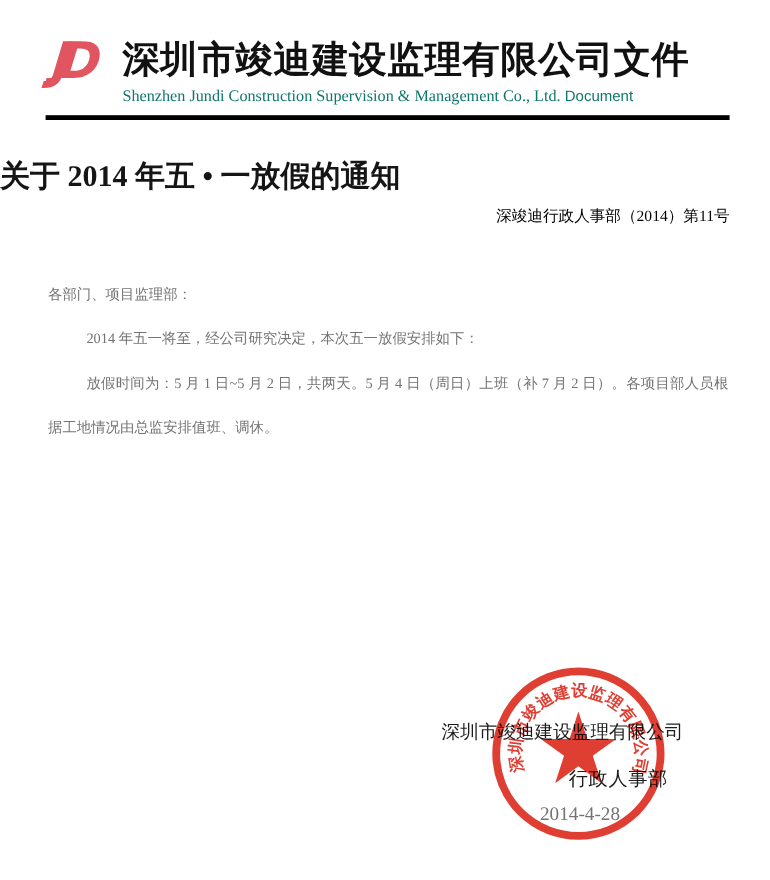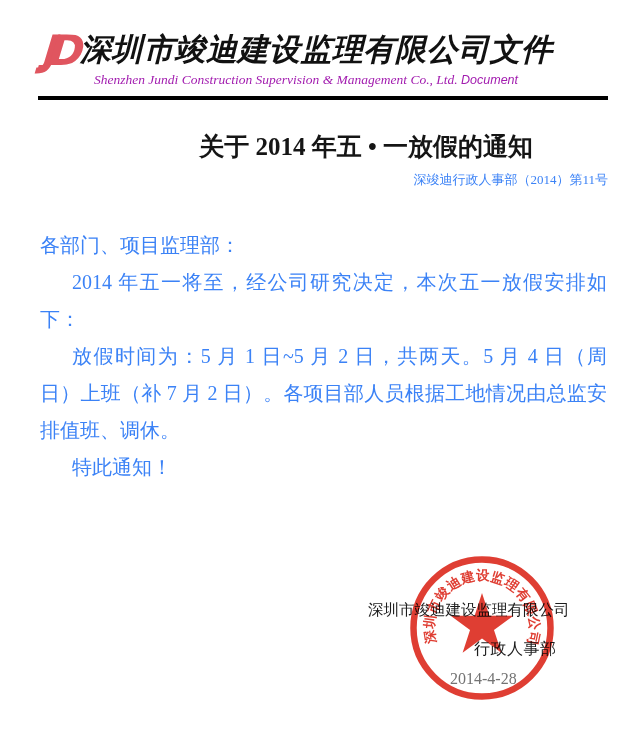--- a/index.html
+++ b/index.html
@@ -12,37 +12,37 @@
   .logo {
     position:absolute; left:44px; top:28px; width:46px; height:46px;
     color:#e0555f; font-family:"DejaVu Sans","Liberation Sans",sans-serif;
     font-style:italic; font-weight:bold; font-size:42px; line-height:46px;
     letter-spacing:-10px; transform:skewX(-6deg);
   }
   .logo-dot {
     position:absolute; left:-4px; bottom:3px; width:6px; height:6px;
     background:#e0555f; border-radius:1px;
   }
-  .head-block { position:absolute; left:80px; top:29px; width:452px; text-align:center;font-style:italic; }
+  .head-block { position:absolute; left:102px; top:29px; width:452px; text-align:left; }
   .head-cn {
     font-size:31px; font-weight:bold; line-height:42px; white-space:nowrap;
     color:#111; letter-spacing:0.5px;
   }
-  .head-en { font-size:13.5px; line-height:18px; white-space:nowrap; color:#a21caf; }
+  .head-en { font-size:13.5px; line-height:18px; white-space:nowrap; color:#0f766e; }
   .head-en .en-doc { font-family:"Liberation Sans","DejaVu Sans",sans-serif; font-size:12.5px; }
   .rule { position:absolute; left:38px; top:96px; width:570px; height:4px; background:#000; }
   
   .notice-title {
-    position:absolute; top:130px; left:0; width:533px; text-align:right;
+    position:absolute; top:130px; left:0; width:533px; text-align:left;
     font-size:25px; font-weight:bold; color:#151515; white-space:nowrap;
   }
-  .ref-no { position:absolute; top:171px; right:34px; font-size:13px; color:#3b82f6; }
+  .ref-no { position:absolute; top:171px; right:34px; font-size:13px; color:#000000; }
   
   .body { position:absolute; top:227px; left:40px; width:567px; }
-  .body p { font-size:20px; line-height:37px; text-align:justify; color:#3b82f6; }
+  .body p { font-size:12px; line-height:37px; text-align:justify; color:#737373; }
   .body p.indent { text-indent:32px; }
   
   .sig-company { position:absolute; left:368px; top:600px; font-size:15.5px; color:#1c1c1c; white-space:nowrap; }
   .sig-dept { position:absolute; left:446px; top:639px; font-size:16px; letter-spacing:0.5px; color:#1c1c1c; white-space:nowrap;margin-left:28px; }
   .sig-date { position:absolute; left:450px; top:670px; font-size:16px; color:#737373; white-space:nowrap; }
   
   .seal {
     position:absolute; left:407px; top:553px; width:150px; height:150px;
     mix-blend-mode:multiply; opacity:0.93; pointer-events:none;
   }
@@ -72,21 +72,20 @@
 
   <div class="rule"></div>
 
   <div class="notice-title">关于 2014 年五 • 一放假的通知</div>
   <div class="ref-no">深竣迪行政人事部（2014）第11号</div>
 
   <div class="body">
     <p>各部门、项目监理部：</p>
     <p class="indent">2014 年五一将至，经公司研究决定，本次五一放假安排如下：</p>
     <p class="indent">放假时间为：5 月 1 日~5 月 2 日，共两天。5 月 4 日（周日）上班（补 7 月 2 日）。各项目部人员根据工地情况由总监安排值班、调休。</p>
-    <p class="indent">特此通知！</p>
   </div>
 
   <div class="sig-company">深圳市竣迪建设监理有限公司</div>
   <div class="sig-dept">行政人事部</div>
   <div class="sig-date">2014-4-28</div>
 
   <div class="seal">
     <svg viewBox="0 0 150 150" xmlns="http://www.w3.org/2000/svg">
       <circle cx="75" cy="75" r="68.5" fill="none" stroke-width="6.5" stroke="#dd2f23"></circle>
       <path id="seal-arc" d="M 29.90 91.42 A 48 48 0 1 1 120.10 91.42" fill="none"></path>

